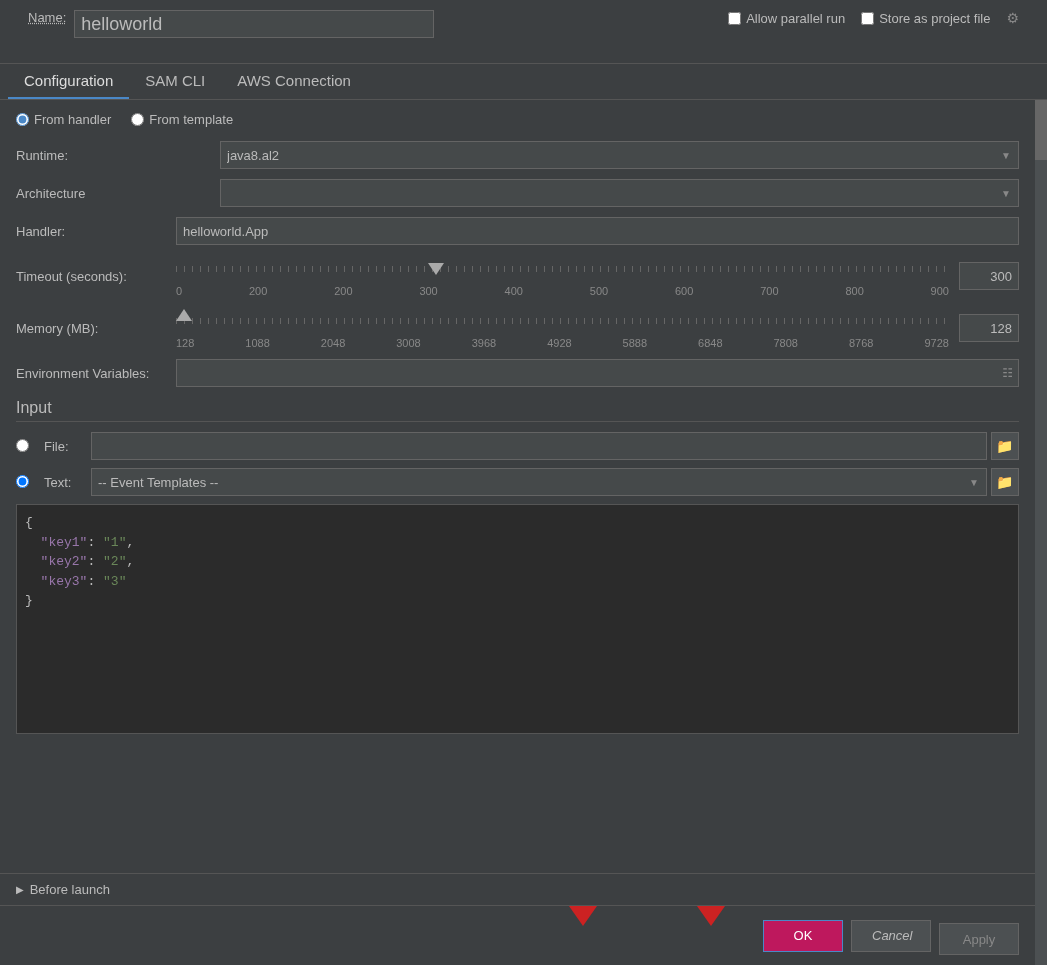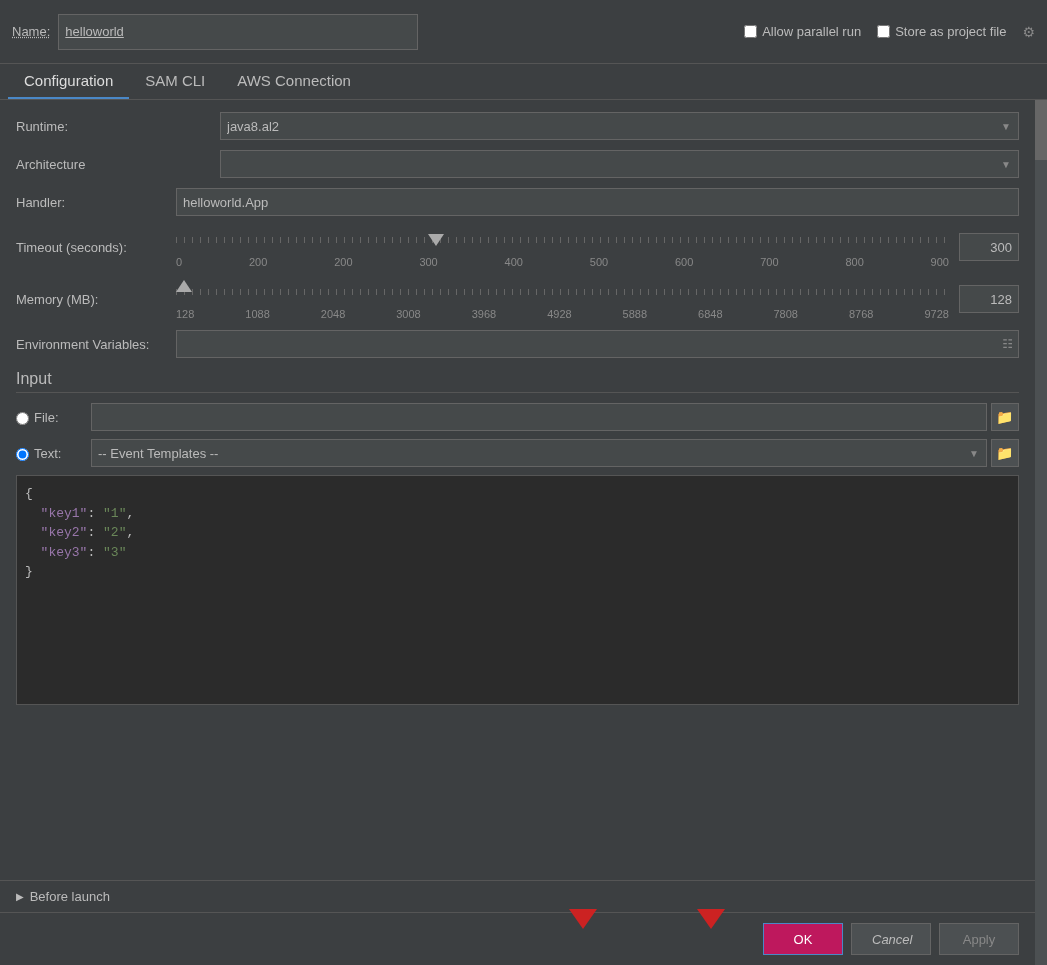--- a/index.html
+++ b/index.html
@@ -17,44 +17,43 @@
       width: 1047px;
       height: 965px;
       background: #3c3f41;
       display: flex;
       flex-direction: column;
     }
 
     
     .header {
       display: flex;
-      align-items: center;
-      padding: 10px 12px;
+      align-items: flex-start;
+      padding: 10px 28px;
       background: #3c3f41;
       border-bottom: 1px solid #555;
       min-height: 64px;
     }
 
     .name-label {
       color: #bbbbbb;
       margin-right: 8px;
       white-space: nowrap;
       text-decoration: underline dotted;
     }
 
     .name-input {
       flex: 0 0 360px;
       background: #45494a;
       border: 1px solid #646464;
       color: #bbbbbb;
       padding: 4px 6px;
-      font-size: 13px;
-      height: 36px;
+      font-size: 18px;
+      height: 28px;
       outline: none;
-      text-decoration: underline;
     }
 
     .header-right {
       margin-left: auto;
       display: flex;
       align-items: center;
       gap: 16px;
     }
 
     .checkbox-label {
@@ -318,22 +317,22 @@
 
     .input-row {
       display: flex;
       align-items: center;
       margin-bottom: 8px;
     }
 
     .input-row-label {
       width: 75px;
       display: flex;
-      align-items: flex-end;
-      gap: 5px;
+      align-items: flex-start;
+      gap: 15px;
       color: #bbbbbb;
     }
 
     .input-field-wrapper {
       flex: 1;
       position: relative;
       display: flex;
       align-items: center;
       gap: 4px;
     }
@@ -424,20 +423,21 @@
 
     .btn-cancel {
       background: #4c5052;
       color: #bbbbbb;
       font-style: italic;
     }
 
     .btn-apply {
       background: #4c5052;
       color: #888;
+      margin-top: 7px;
     }
 
     
     .content::-webkit-scrollbar { width: 8px; }
     .content::-webkit-scrollbar-track { background: #3c3f41; }
     .content::-webkit-scrollbar-thumb { background: #555; border-radius: 4px; }
 
     .scrollbar-thumb {
       width: 12px;
       height: 60px;
@@ -519,20 +519,30 @@
     <div class="tab">
       <span>AWS Connection</span>
     </div>
   </div>
 
   <div class="dialog-right">
     <div class="main-content">
 
       <div class="content">
 
+        <div class="radio-group">
+          <label class="radio-label">
+            <input type="radio" name="source" checked="" style="">
+            <span>From handler</span>
+          </label>
+          <label class="radio-label">
+            <input type="radio" name="source" style="">
+            <span>From template</span>
+          </label>
+        </div>
 
         <div class="form-row">
           <span class="form-label">Runtime:</span>
           <div class="select-wrapper form-control">
             <select class="select-control">
               <option>java8.al2</option>
             </select>
           </div>
         </div>
 

